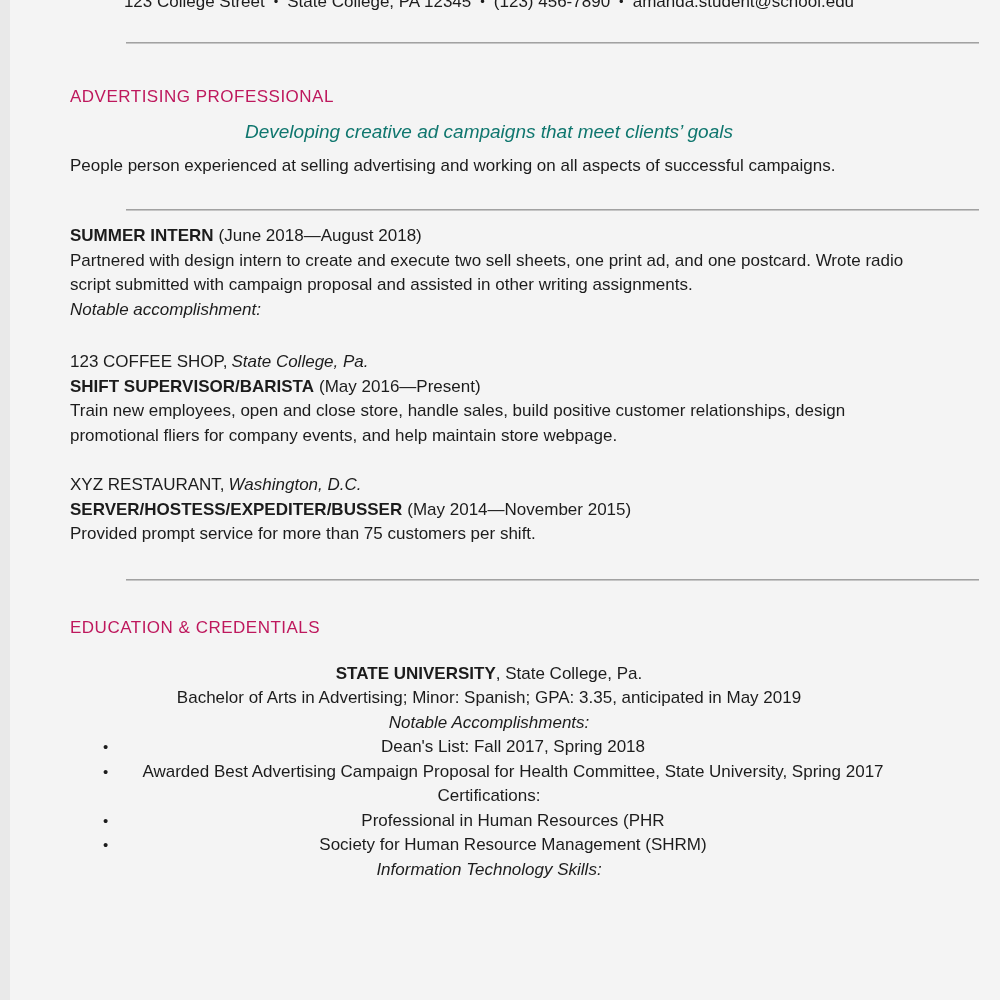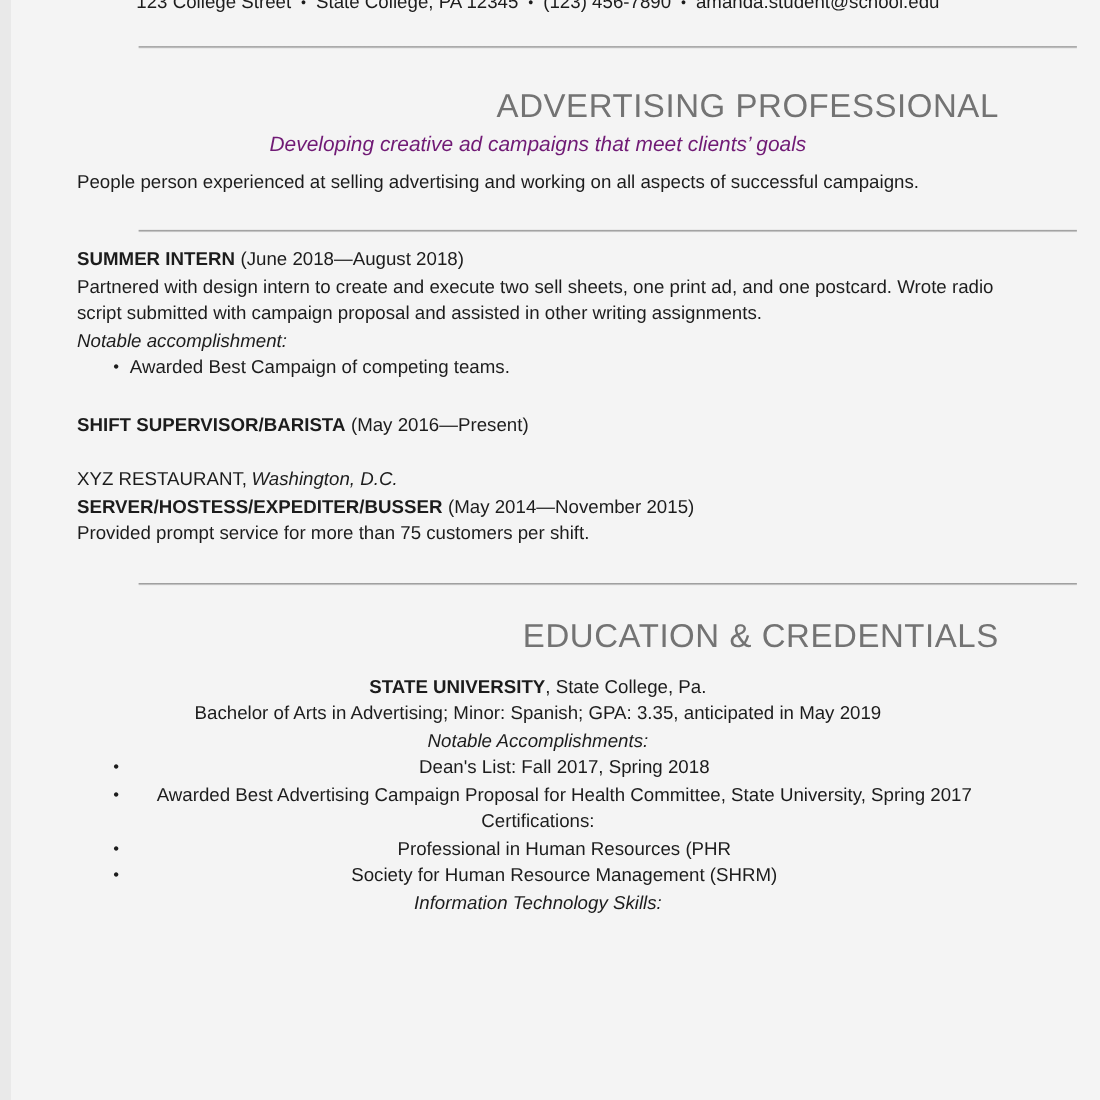--- a/index.html
+++ b/index.html
@@ -31,32 +31,32 @@
   .rule {
     height: 2px;
     margin-left: 56px;
     width: 853px;
     background: linear-gradient(to bottom, #8f8f8f, #d8d8d8);
   }
   .rule.r1 { margin-top: 27px; }
   .rule.r2 { margin-top: 31px; }
   .rule.r3 { margin-top: 32px; }
   .section-title {
-    margin: 0; text-align: right;
-    font-size: 30px; line-height: 34px;
+    margin: 0; text-align: left;
+    font-size: 17px; line-height: 34px;
     font-weight: 400; letter-spacing: 0.5px;
-    color: #737373;
+    color: #be185d;
   }
   .profile-title { margin-top: 36px; }
   .experience-title { margin-top: 28px; }
   .education-title { margin-top: 30px; }
   .tagline {
     margin-top: 4px; text-align: center;
     font-style: italic; font-size: 19px; line-height: 28px;
-    color: #701a75;
+    color: #0f766e;
   }
   .summary { margin-top: 8px; }
   .job { }
   .job1 { margin-top: 13px; }
   .job2 { margin-top: 28px; }
   .job3 { margin-top: 25px; }
   .edu-block { margin-top: 17px; text-align: center; }
   .ital { font-style: italic; }
   .bold { font-weight: bold; }
   .loc { font-style: italic; margin-left: 4px; }
@@ -90,27 +90,30 @@
 
     <div class="rule r2"></div>
 
 
     <div class="job job1">
       <div>
         <span class="bold">SUMMER INTERN</span><span class="dates">(June 2018—August 2018)</span>
       </div>
       <div>Partnered with design intern to create and execute two sell sheets, one print ad, and one postcard. Wrote radio script submitted with campaign proposal and assisted in other writing assignments.</div>
       <div class="ital">Notable accomplishment:</div>
-      <div class="bullet">Awarded Best Campaign of competing teams.</div>
     </div>
 
     <div class="job job2">
       <div>
+        <span>123 COFFEE SHOP,</span><span class="loc">State College, Pa.</span>
+      </div>
+      <div>
         <span class="bold">SHIFT SUPERVISOR/BARISTA</span><span class="dates">(May 2016—Present)</span>
       </div>
+      <div>Train new employees, open and close store, handle sales, build positive customer relationships, design promotional fliers for company events, and help maintain store webpage.</div>
     </div>
 
     <div class="job job3">
       <div>
         <span>XYZ RESTAURANT,</span><span class="loc">Washington, D.C.</span>
       </div>
       <div>
         <span class="bold">SERVER/HOSTESS/EXPEDITER/BUSSER</span><span class="dates">(May 2014—November 2015)</span>
       </div>
       <div>Provided prompt service for more than 75 customers per shift.</div>

